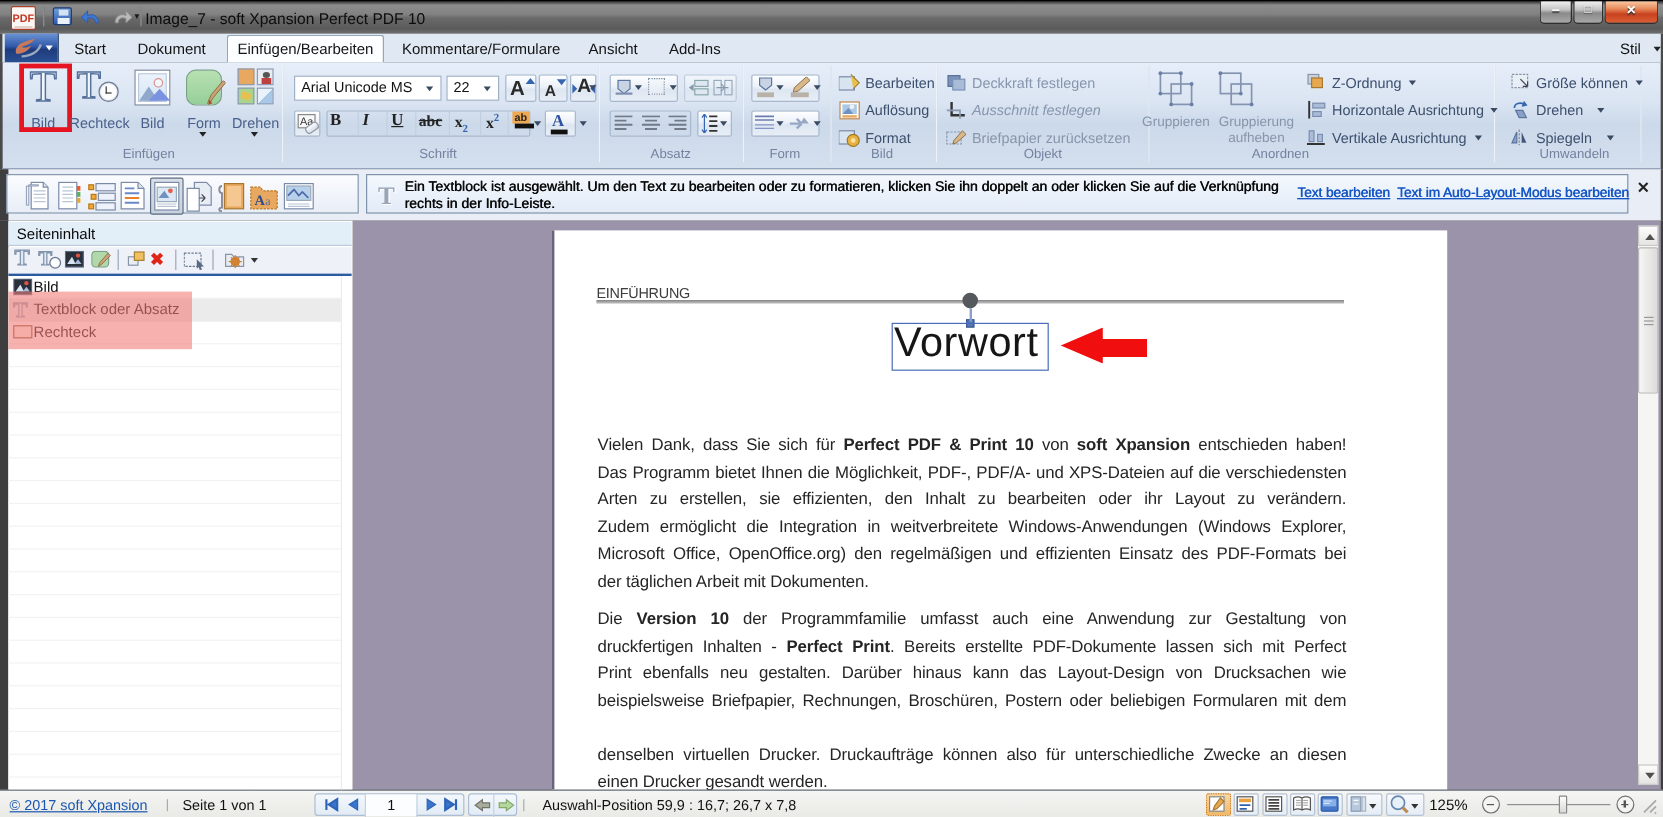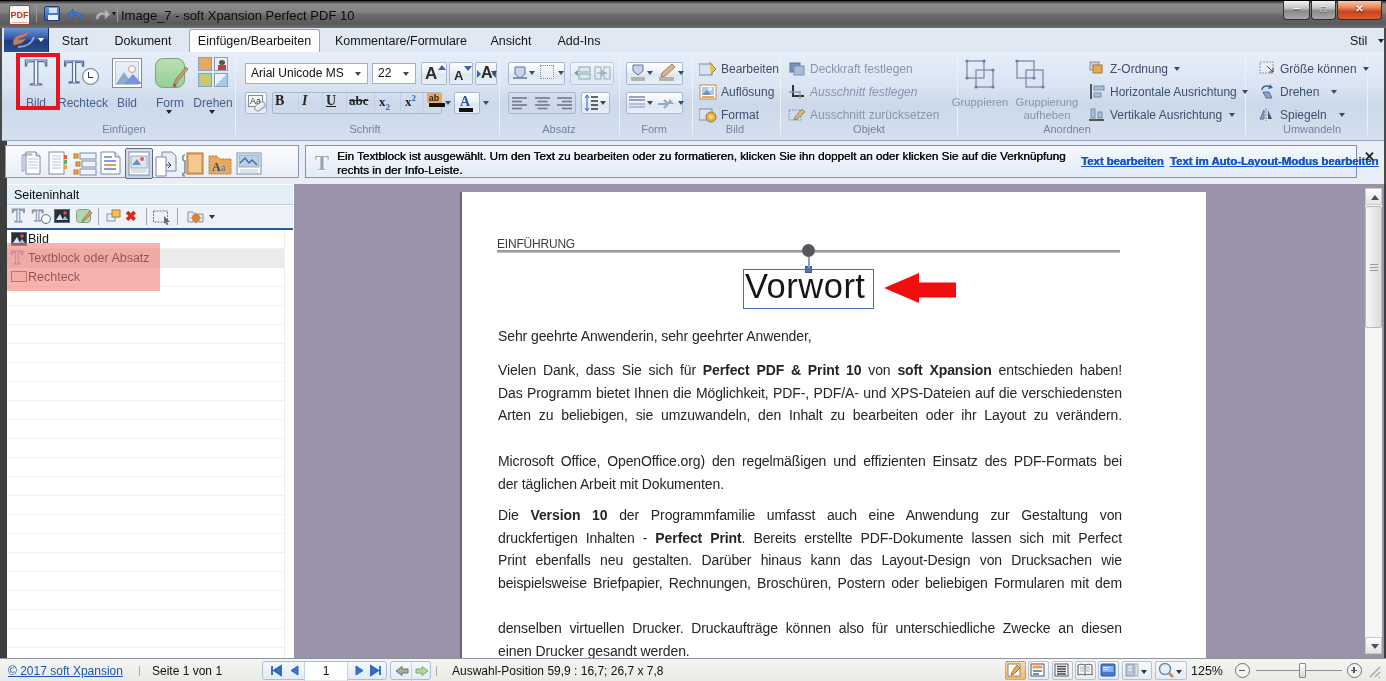--- a/index.html
+++ b/index.html
@@ -41,21 +41,21 @@
 .combo { position:absolute; height:21px; border:1px solid #a0b0c6; background:#fff; font-size:12px; color:#111; line-height:19px; padding-left:5px; }
 .darr { position:absolute; width:0; height:0; border-left:3.5px solid transparent; border-right:3.5px solid transparent; border-top:4px solid #394a61; }
 .combo .darr { right:6px; top:8px; }
 
 
 #midstrip { position:absolute; left:0; top:141px; width:1386px; height:43px; background:#e9edf5; border-left:7px solid #3e3e3e; border-right:2px solid #4a4a4a; }
 #tbbox { position:absolute; left:-2px; top:4px; width:294px; height:33px; border:1px solid #8899af; background:linear-gradient(#fbfcfe, #e8eef7); }
 #infobar { position:absolute; left:298px; top:4px; width:1052px; height:33px; border:1px solid #7f93ad; background:linear-gradient(#f4f8fd, #e2ebf7); font-size:11.7px; color:#0a0a0a; }
 #infobar .msg { position:absolute; left:31px; top:2.5px; width:740px; line-height:14.5px; text-shadow:0.4px 0 0 #0a0a0a; }
 #infobar .links { position:absolute; left:775px; top:9px; font-size:11.5px; letter-spacing:-0.1px; white-space:nowrap; }
-#infobar .links a { color:#1556c4; text-decoration:underline; text-shadow:0.4px 0 0 #1556c4;font-weight:bold; }
+#infobar .links a { color:#1556c4; text-decoration:underline; text-shadow:0.4px 0 0 #1556c4; }
 #infoclose { position:absolute; left:1357px; top:8px; font-size:13px; color:#222; font-weight:bold; }
 
 
 #main { position:absolute; left:0; top:184px; width:1386px; height:474px; background:#3e3e3e; }
 #leftpanel { position:absolute; left:7px; top:0; width:287px; height:474px; background:#fff; }
 #pheader { position:absolute; left:0; top:1px; width:286px; height:20px; background:#e2eef8; font-size:12.5px; color:#0a0a0a; line-height:20px; padding-left:7px; border-bottom:1px solid #bccbdb; }
 #ptoolbar { position:absolute; left:0; top:22px; width:286px; height:22px; background:#eef2f8; }
 #plistwrap { position:absolute; left:0; top:44px; width:286px; height:430px; background:#fff; border-top:2px solid #2b5aa1; }
 .lrow { position:absolute; left:0; width:286px; height:19px; font-size:12.5px; color:#111; line-height:19px; }
 .lrow span { position:relative; }
@@ -356,21 +356,21 @@
     <div class="rowitem dis" style="left:808px;top:10px;">Deckkraft festlegen</div>
     <div class="abs" style="left:786px;top:32px;"><svg width="18" height="16">
           <path d="M5 1 L5 12 L16 12" stroke="#333" stroke-width="2" fill="none"></path>
           <path d="M1 8 L12 8 L12 15" stroke="#8898b0" stroke-width="1.4" fill="none"></path>
         </svg></div>
     <div class="rowitem dis" style="left:808px;top:33px;font-style:italic;">Ausschnitt festlegen</div>
     <div class="abs" style="left:786px;top:55px;"><svg width="18" height="16">
           <rect x="1" y="3" width="12" height="10" fill="none" stroke="#8898b0" stroke-dasharray="2 1"></rect>
           <path d="M14 2 L17 5 L9 12 L6 13 L7 10 Z" fill="#d8b888" stroke="#8a6a44" stroke-width="0.8"></path>
         </svg></div>
-    <div class="rowitem dis" style="left:808px;top:56px;">Ausschnitt zurücksetzen</div>
+    <div class="rowitem dis" style="left:808px;top:56px;">Briefpapier zurücksetzen</div>
 
     <div class="abs" style="left:963px;top:7px;"><svg width="32" height="34">
           <rect x="2" y="2" width="17" height="17" fill="none" stroke="#8494b0" stroke-width="1.4"></rect>
           <rect x="11" y="11" width="17" height="17" fill="none" stroke="#8494b0" stroke-width="1.4"></rect>
           <g fill="#6a7ea8">
             <circle cx="2" cy="2" r="1.6"></circle>
             <circle cx="19" cy="2" r="1.6"></circle>
             <circle cx="2" cy="19" r="1.6"></circle>
             <circle cx="28" cy="11" r="1.6"></circle>
             <circle cx="11" cy="28" r="1.6"></circle>
@@ -611,24 +611,24 @@
         <div id="einf">EINFÜHRUNG</div>
         <div id="rule"></div>
         <div id="handledot"></div>
         <div id="handlesq"></div>
         <div id="selbox"></div>
         <div id="stem"></div>
         <div id="vorwort">Vorwort</div>
         <svg class="abs" style="left:422px;top:81px;" width="72" height="30">
             <polygon points="0,15 35,0 35,9.5 72,9.5 72,24.5 35,24.5 35,30" fill="#f00e0e"></polygon>
           </svg>
-        <div class="bodyline" style="top:136px;">Sehr geehrte Anwenderin, sehr geehrter Anwender,</div>
         <div class="bodyline jline" style="top:170px;">Vielen Dank, dass Sie sich für <b>Perfect PDF &amp; Print 10</b> von <b>soft Xpansion</b> entschieden haben!</div>
         <div class="bodyline jline" style="top:193px;">Das Programm bietet Ihnen die Möglichkeit, PDF-, PDF/A- und XPS-Dateien auf die verschiedensten</div>
-        <div class="bodyline jline" style="top:215px;">Arten zu beliebigen, sie umzuwandeln, den Inhalt zu bearbeiten oder ihr Layout zu verändern.</div>
+        <div class="bodyline jline" style="top:215px;">Arten zu erstellen, sie effizienten, den Inhalt zu bearbeiten oder ihr Layout zu verändern.</div>
+        <div class="bodyline jline" style="top:238px;">Zudem ermöglicht die Integration in weitverbreitete Windows-Anwendungen (Windows Explorer,</div>
         <div class="bodyline jline" style="top:261px;">Microsoft Office, OpenOffice.org) den regelmäßigen und effizienten Einsatz des PDF-Formats bei</div>
         <div class="bodyline" style="top:284px;">der täglichen Arbeit mit Dokumenten.</div>
         <div class="bodyline jline" style="top:315px;">Die <b>Version 10</b> der Programmfamilie umfasst auch eine Anwendung zur Gestaltung von</div>
         <div class="bodyline jline" style="top:338px;">druckfertigen Inhalten - <b>Perfect Print</b>. Bereits erstellte PDF-Dokumente lassen sich mit Perfect</div>
         <div class="bodyline jline" style="top:360px;">Print ebenfalls neu gestalten. Darüber hinaus kann das Layout-Design von Drucksachen wie</div>
         <div class="bodyline jline" style="top:383px;">beispielsweise Briefpapier, Rechnungen, Broschüren, Postern oder beliebigen Formularen mit dem</div>
         <div class="bodyline" style="top:451px;">einen Drucker gesandt werden.</div>
         <div class="bodyline jline" style="top:428px;">denselben virtuellen Drucker. Druckaufträge können also für unterschiedliche Zwecke an diesen</div>
       </div>
       <div id="scrollbar">

